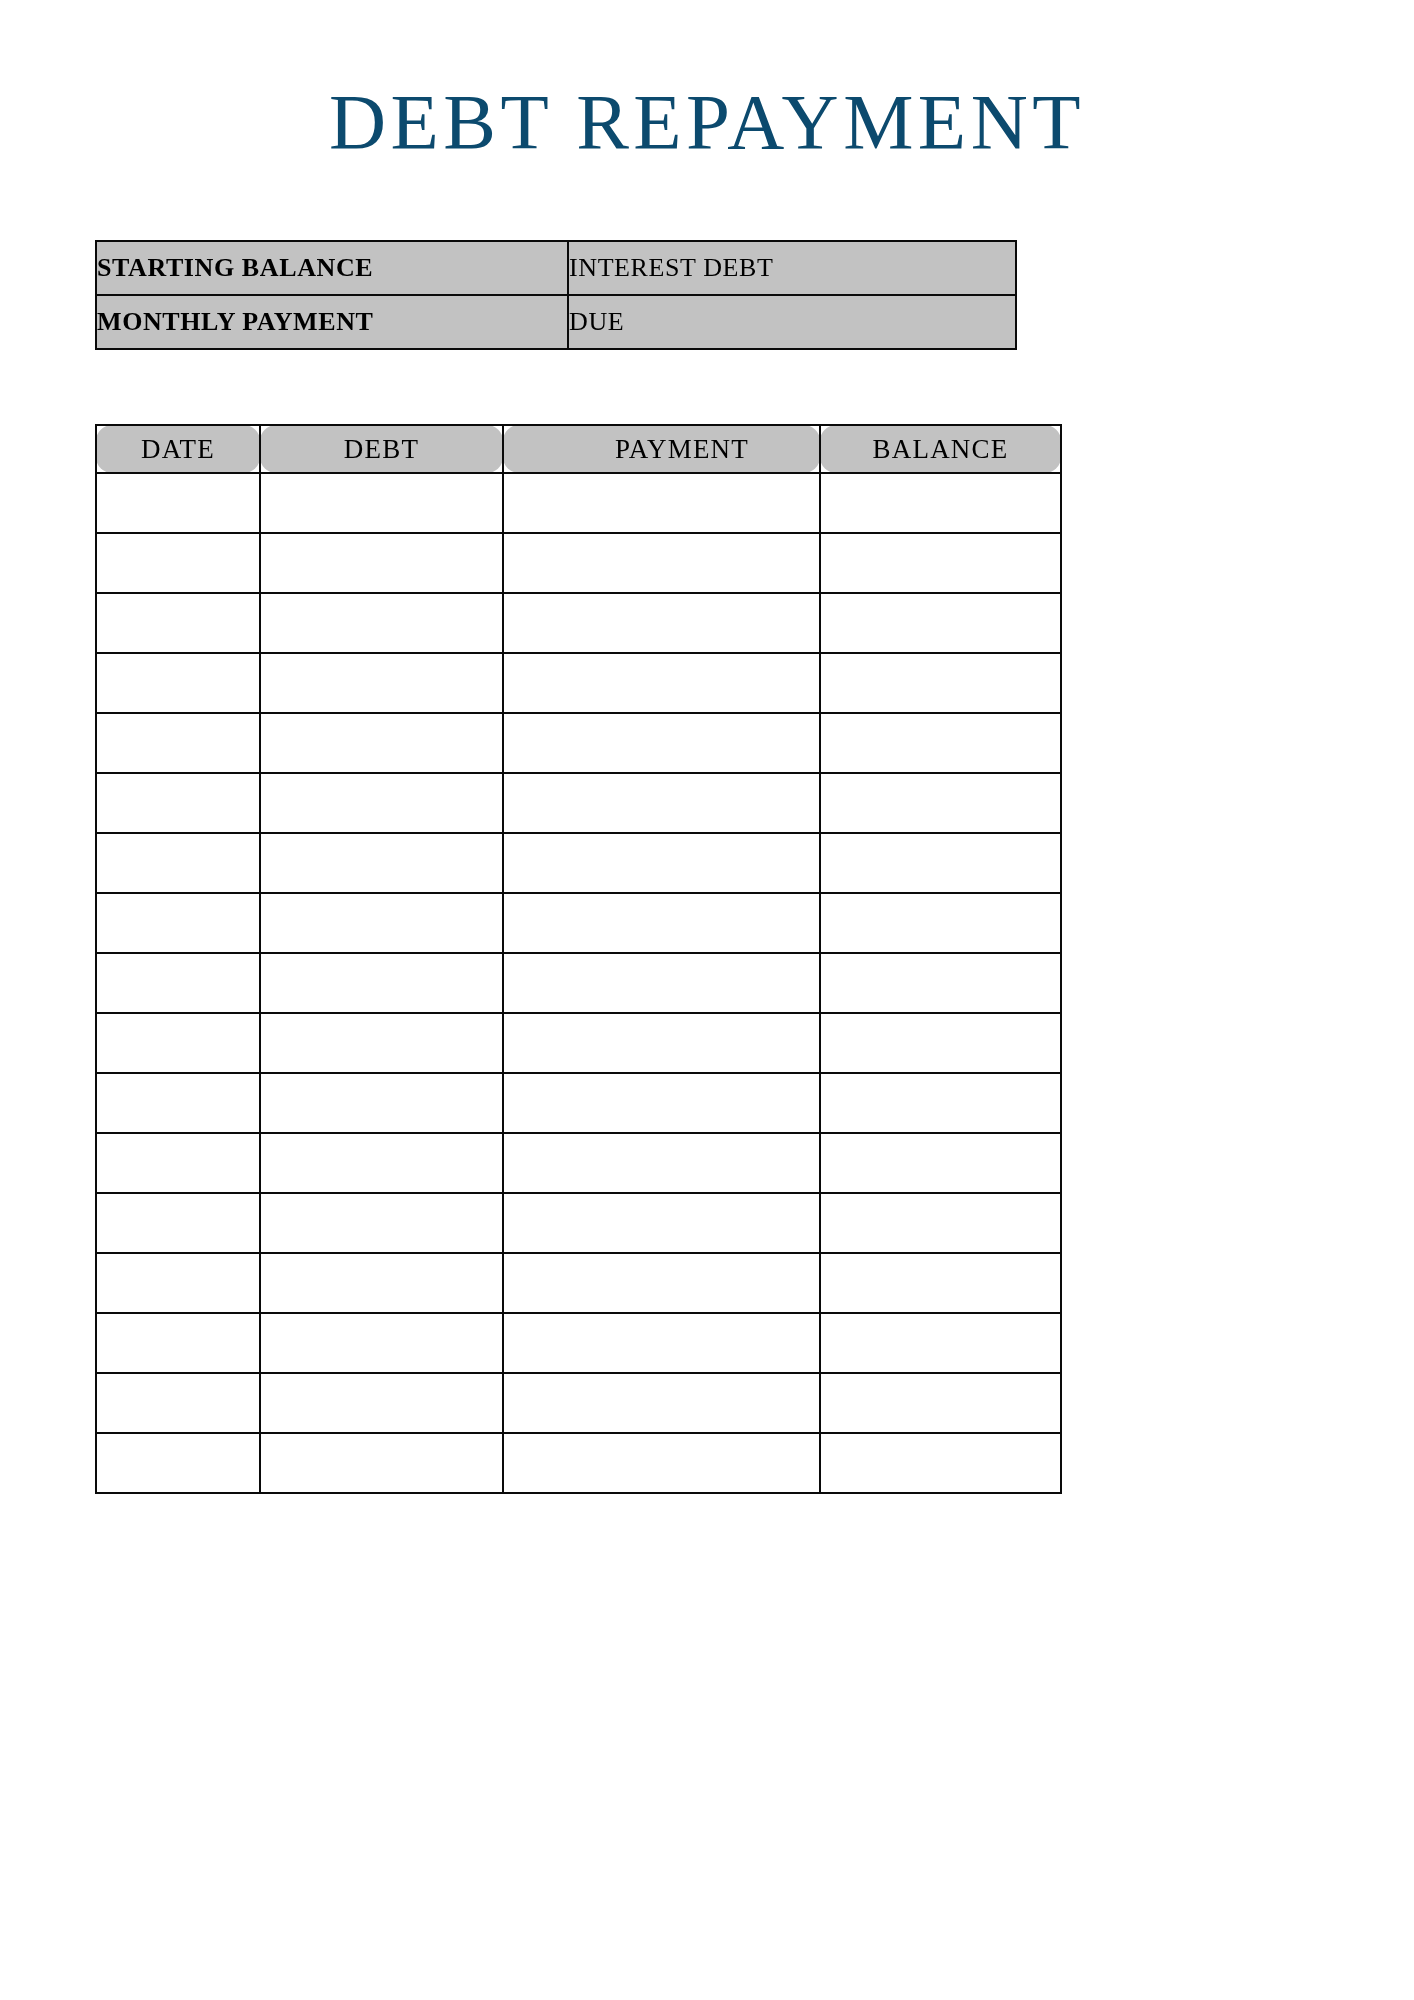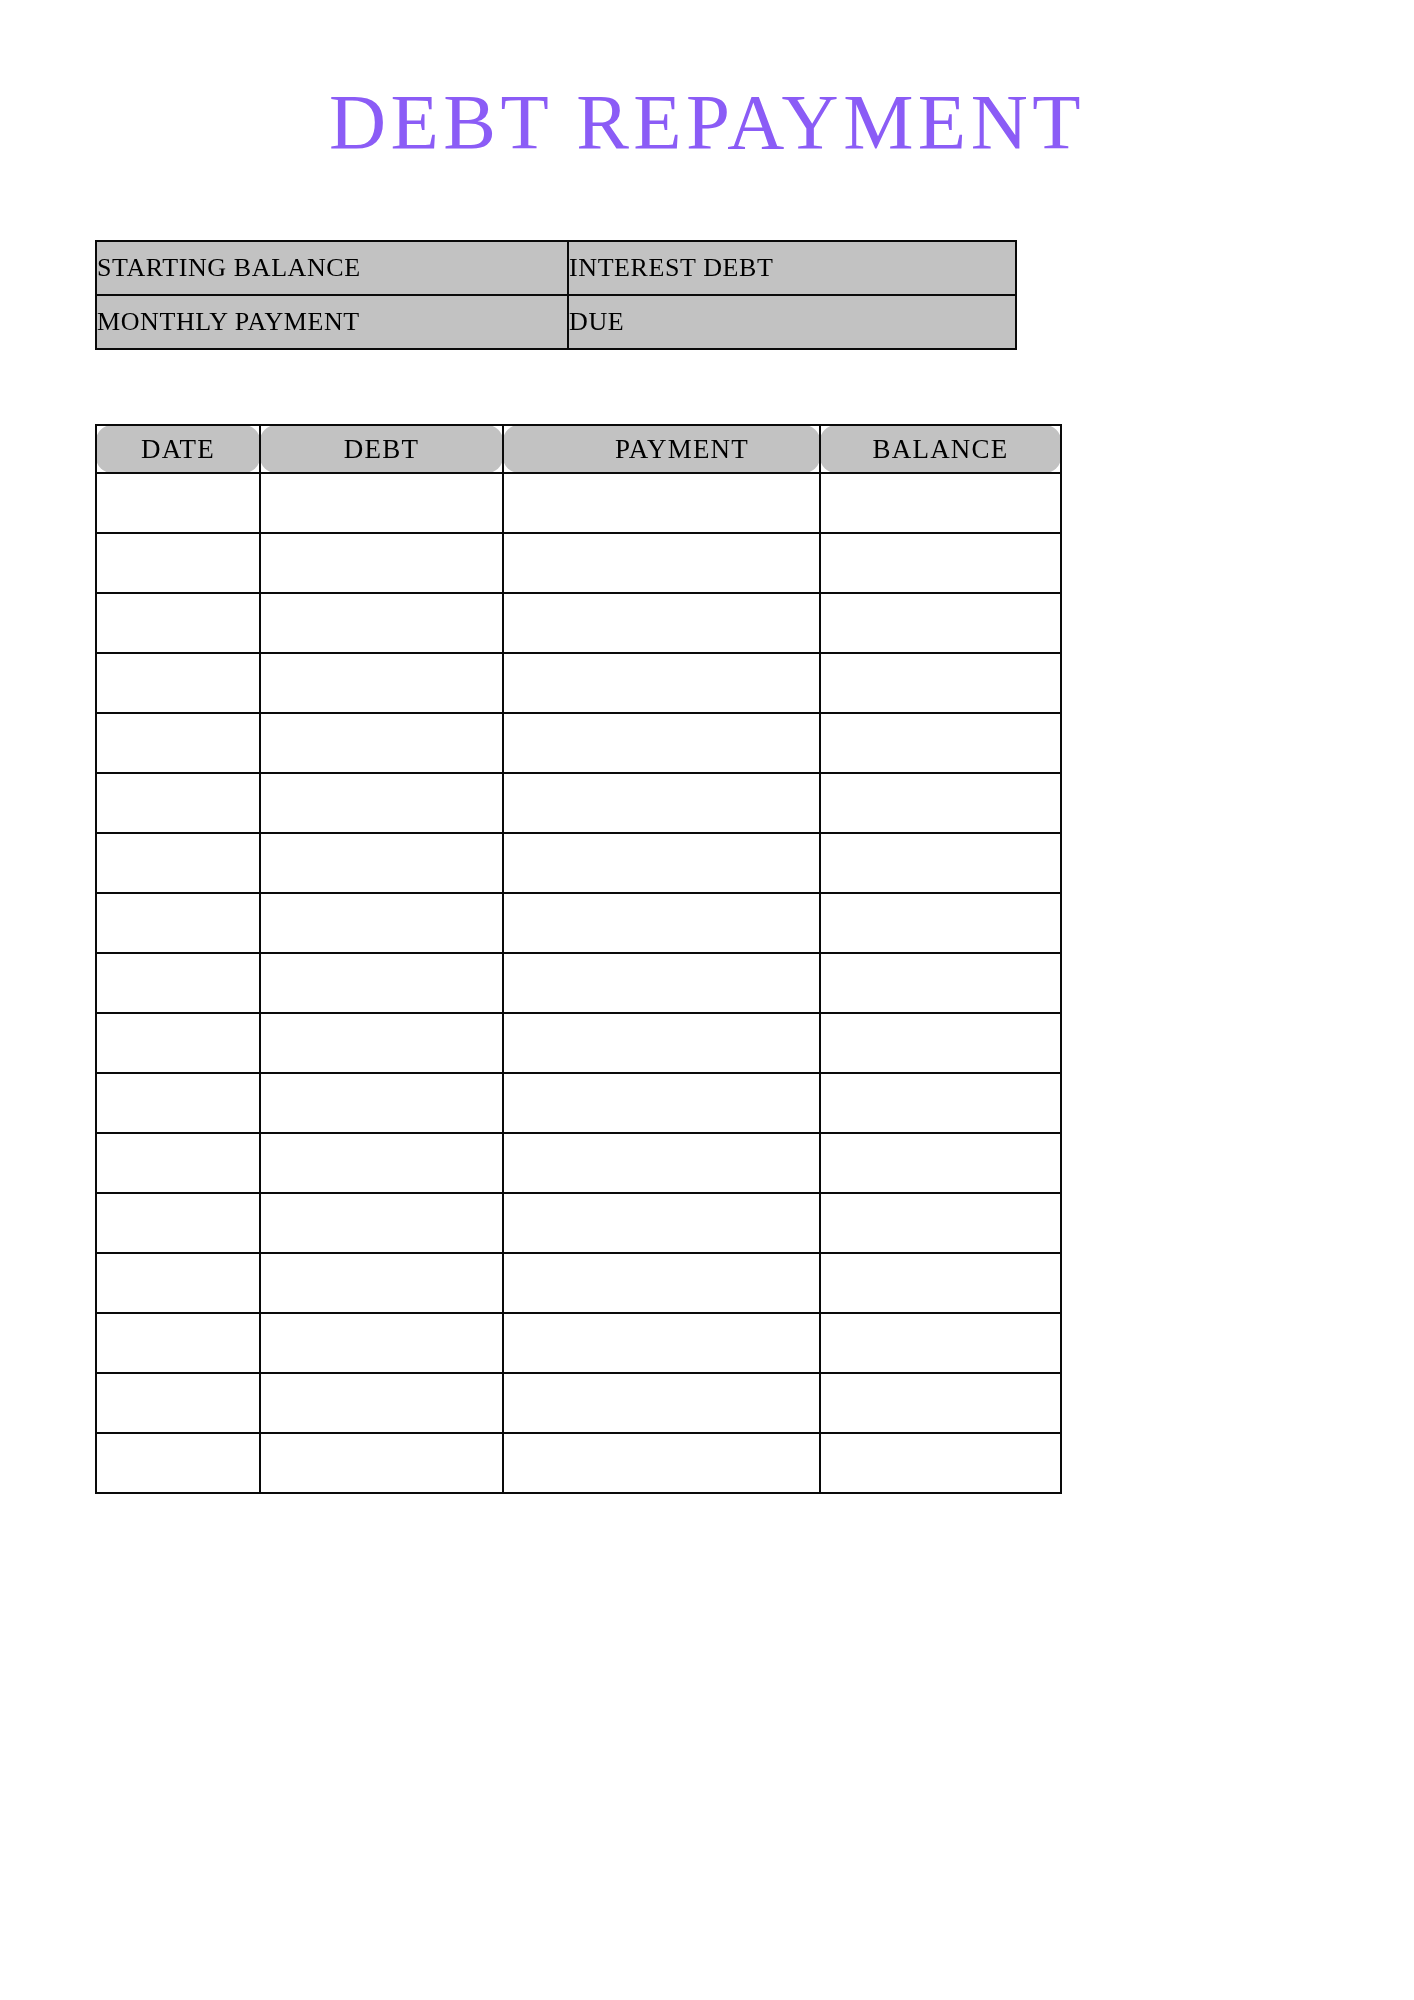--- a/index.html
+++ b/index.html
@@ -28,21 +28,21 @@
     position: absolute;
     left: 0;
     top: 82px;
     width: 1414px;
     text-align: center;
     font-family: "Liberation Serif", "DejaVu Serif", serif;
     font-size: 79px;
     font-weight: 400;
     letter-spacing: 4.5px;
     line-height: 1.0;
-    color: #8b5cf6;
+    color: #0c4a6e;
     white-space: nowrap;
   }
 
   
   .sheet {
     position: absolute;
     left: 95px;
     width: 916px;
     border-collapse: collapse;
     table-layout: fixed;
@@ -60,21 +60,21 @@
   .info-cell {
     background: #c2c2c2;
     height: 52px;
     vertical-align: middle;
     font-size: 26px;
     letter-spacing: 0.6px;
     padding: 0 0 0 18px;
     text-align: left;
     white-space: nowrap;
   }
-  .info-cell.left  { width: 470px; }
+  .info-cell.left  { width: 470px; font-weight: bold; }
   .info-cell.right { width: 446px; }
 
   
   .ledger {
     top: 424px;
   }
   .ledger .col-date    { width: 162px; }
   .ledger .col-debt    { width: 241px; }
   .ledger .col-payment { width: 274px; padding-left: 41px; }
   .ledger .col-balance { width: 239px; font-family: Liberation Serif, serif; }

